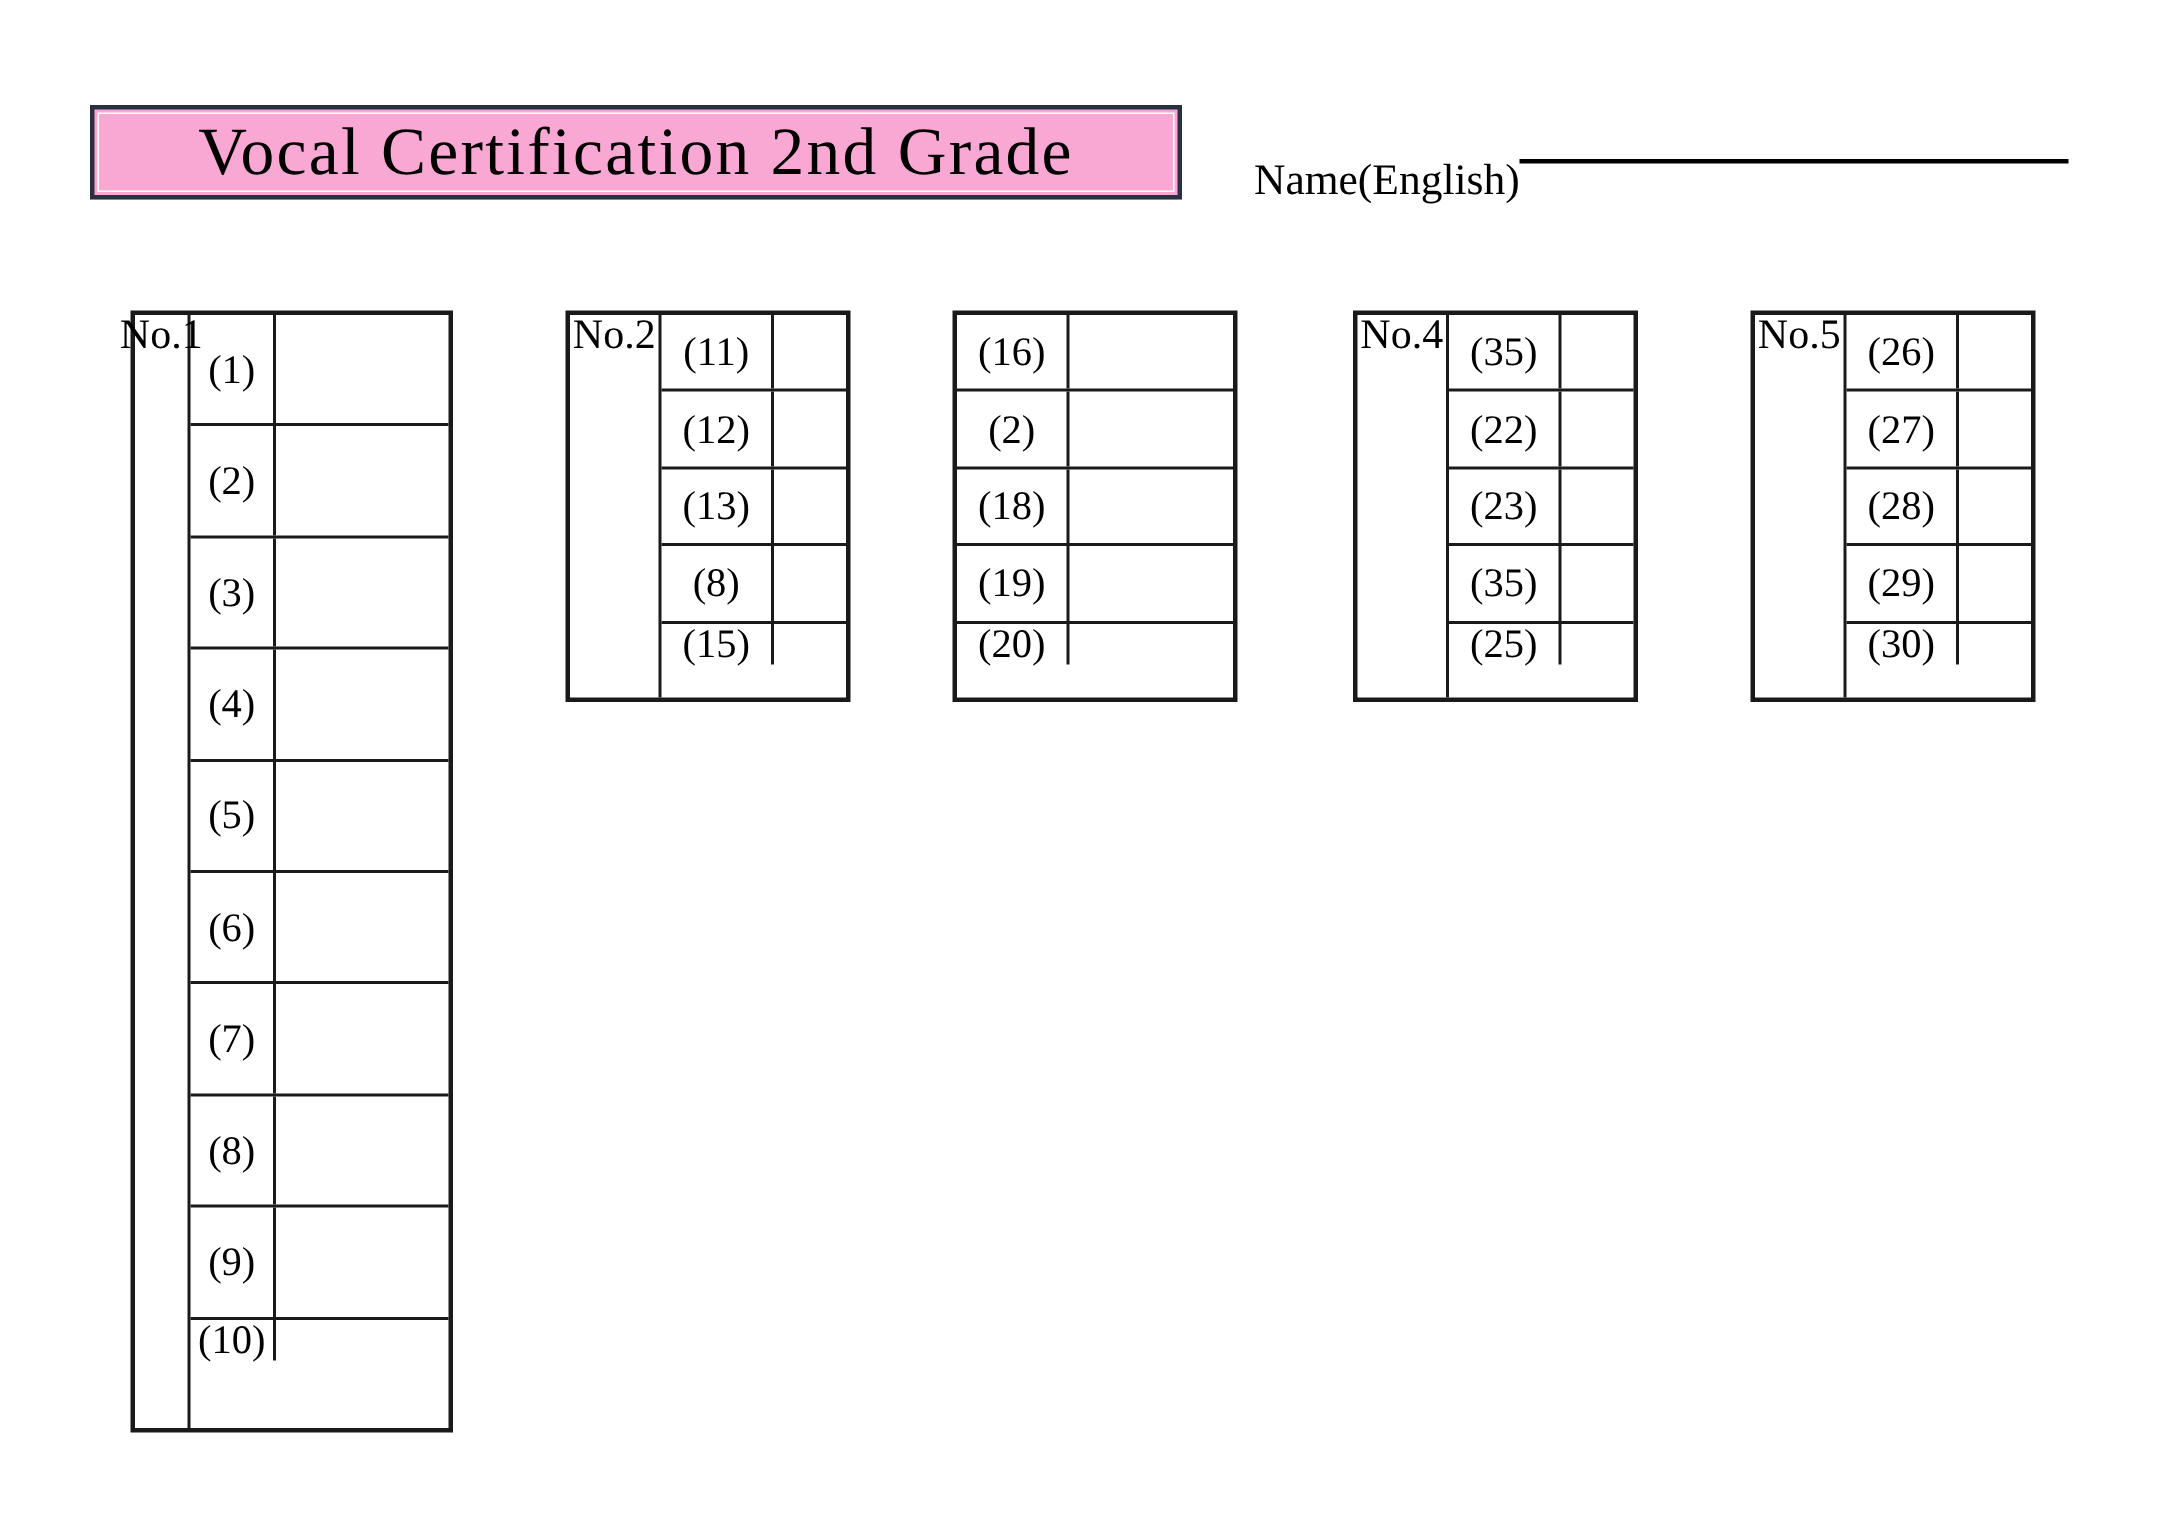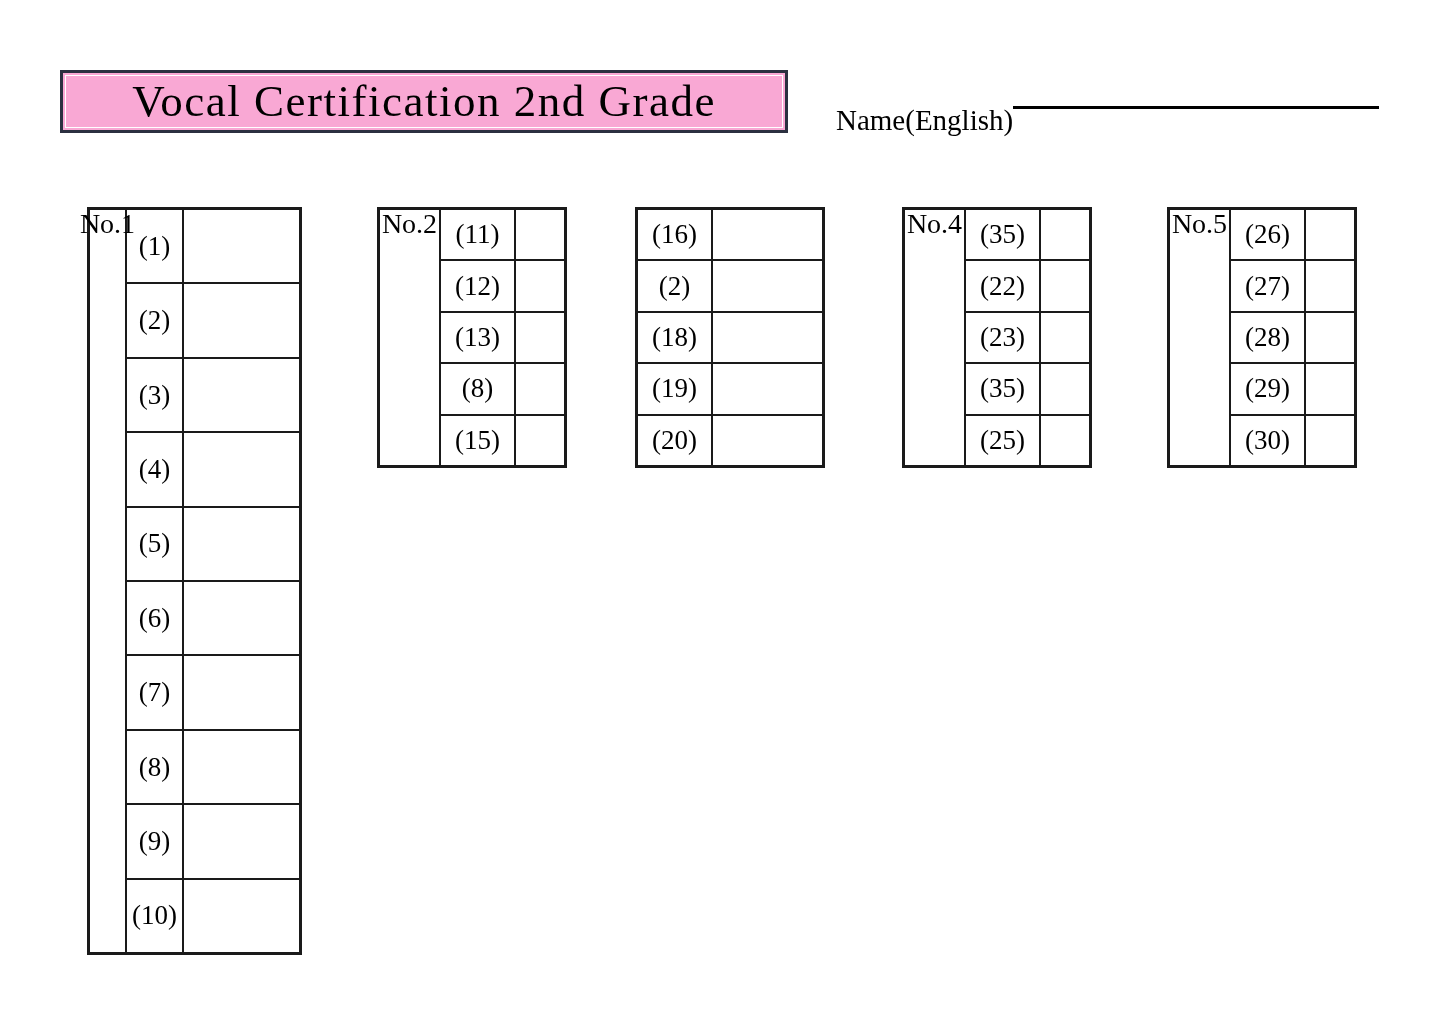--- a/index.html
+++ b/index.html
@@ -95,20 +95,21 @@
     flex-direction: column;
   }
   .ans-row {
     flex: 1 1 0;
     display: flex;
     box-sizing: border-box;
     border-bottom: 2px solid #1a1a1a;
   }
   .ans-row:last-child {
     border-bottom: none;
+    flex-direction: column;
   }
   .num-cell {
     box-sizing: border-box;
     display: flex;
     align-items: center;
     justify-content: center;
     border-right: 2px solid #1a1a1a;
     flex: 0 0 auto;
     font-size: 27px;
     line-height: 1;

